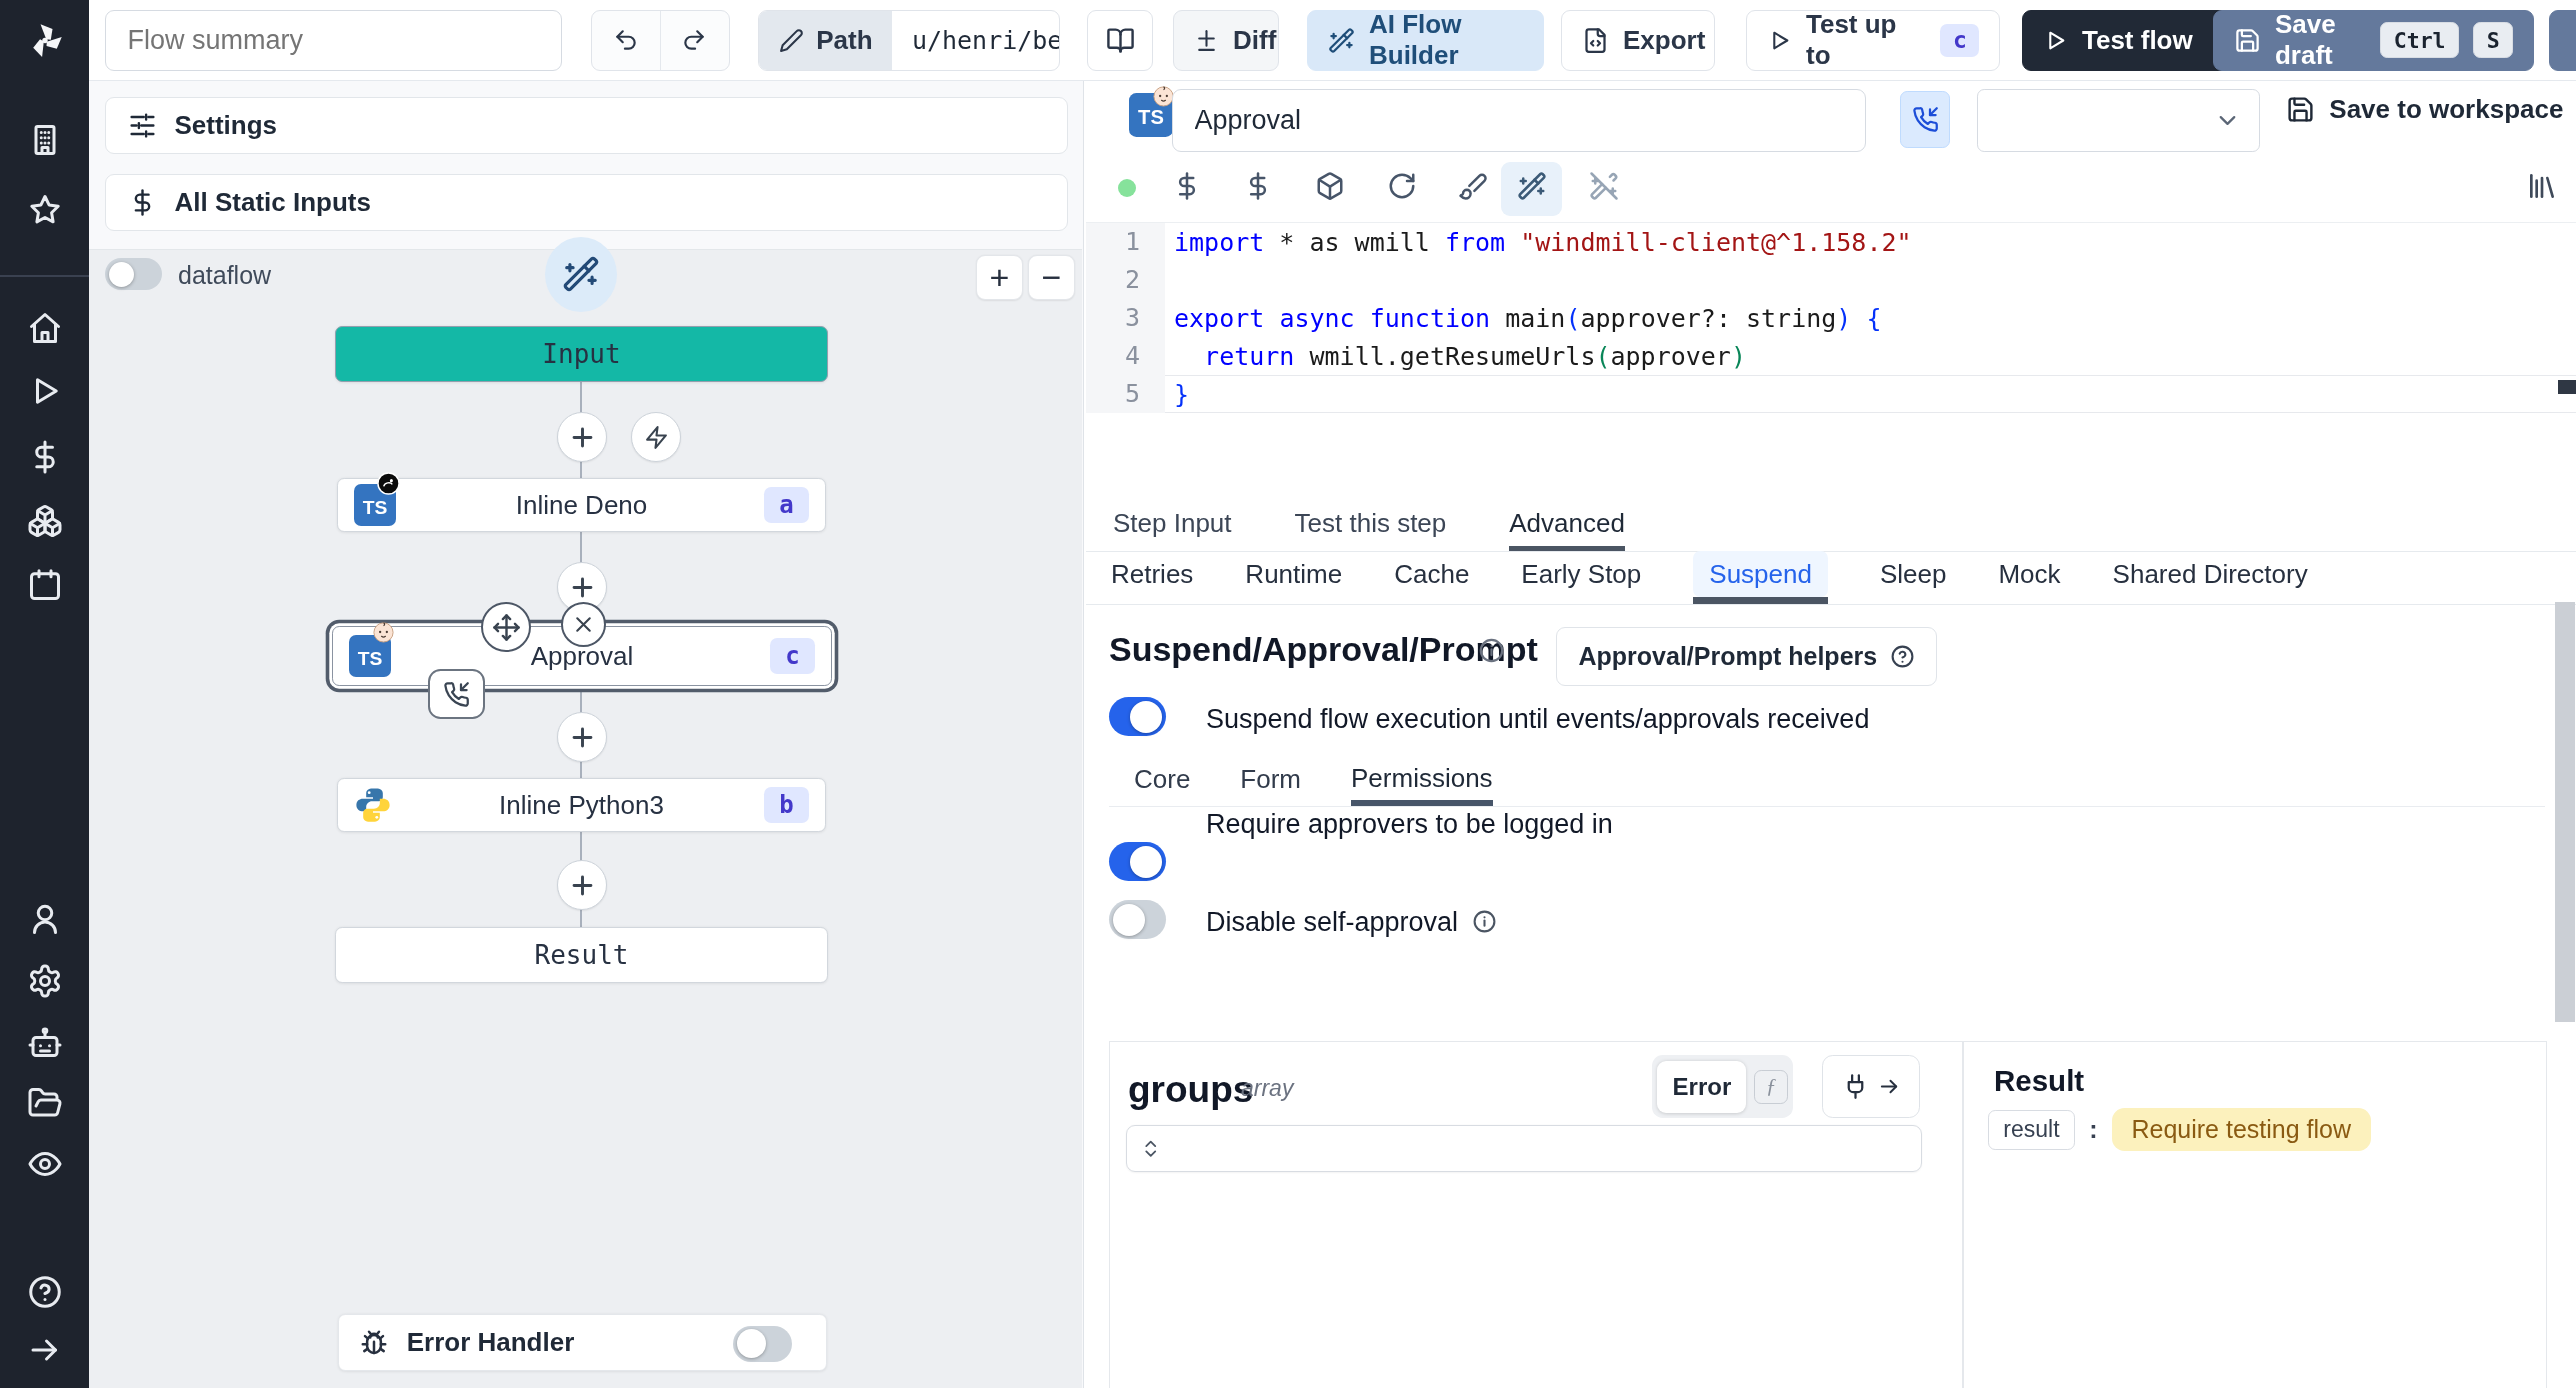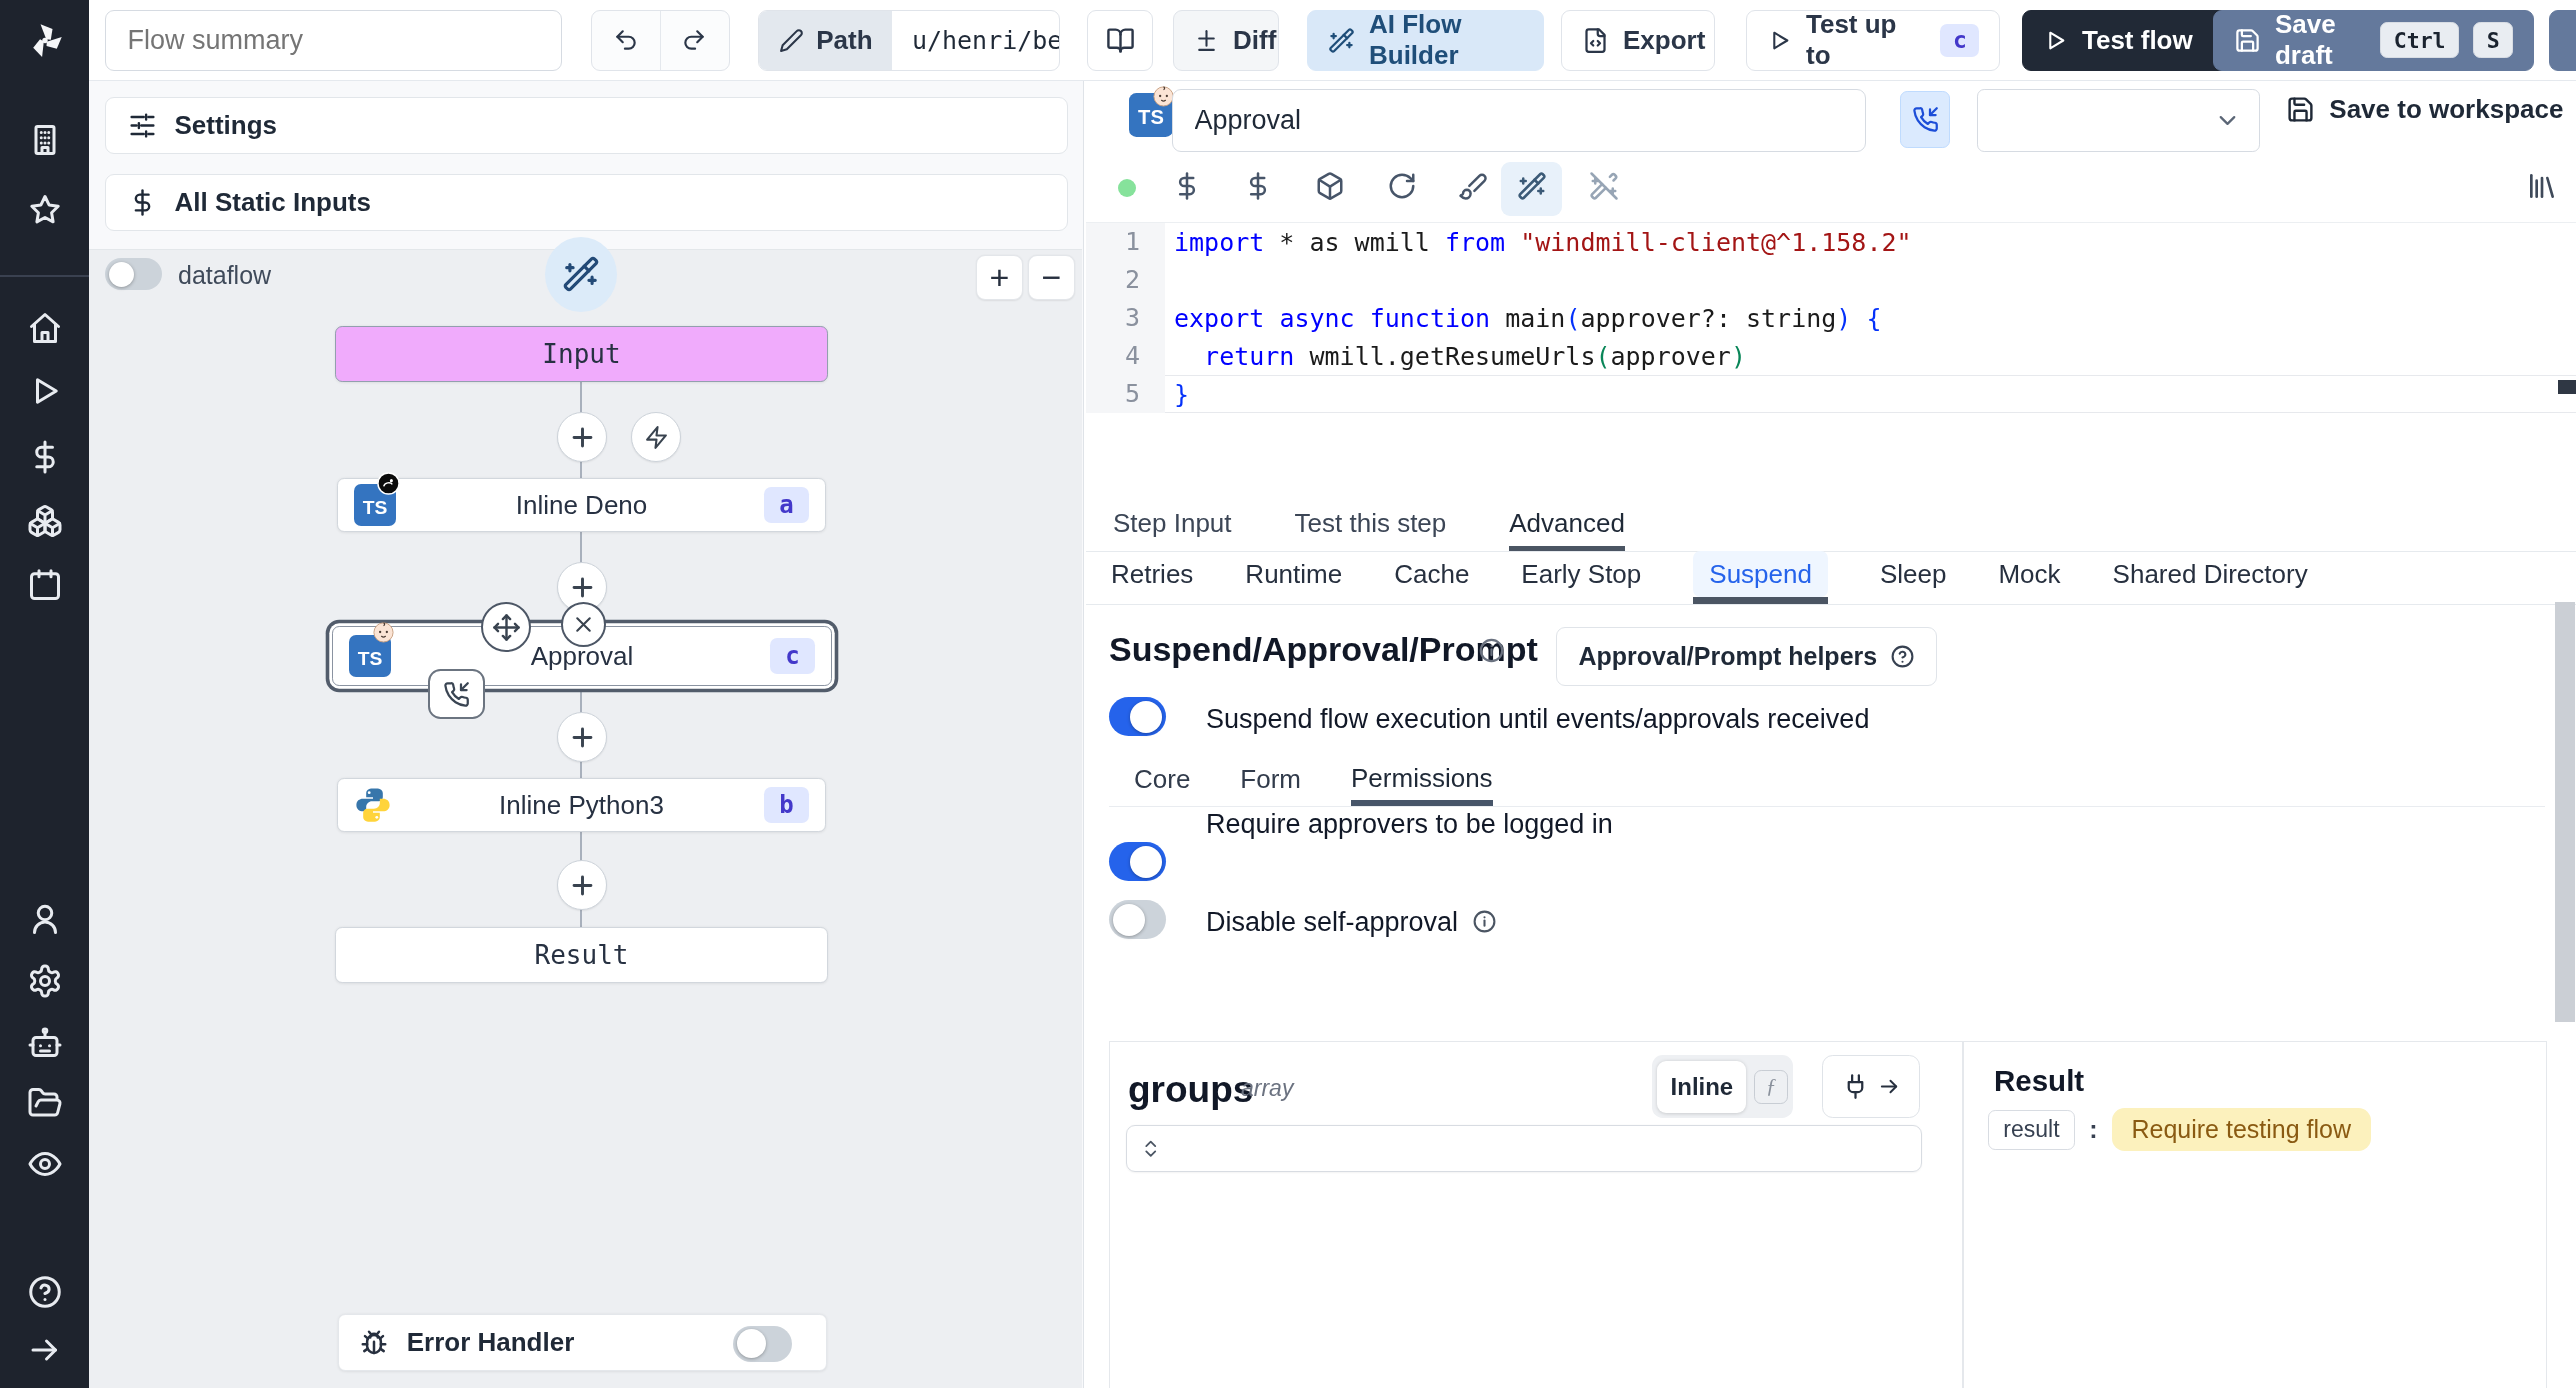--- a/index.html
+++ b/index.html
@@ -323,21 +323,21 @@
               <path d="M19 14v4M17 16h4"></path>
             </svg>
           </span>
       </div>
 
       <div class="abs" style="left:887px;top:5.4px;width:47px;height:45px;background:#fff;border:1.8px solid #e3e6ea;border-radius:9px;box-shadow:0 0.9px 1.8px rgba(0,0,0,.08);display:flex;align-items:center;justify-content:center;font-size:34px;color:#27303f;">+</div>
       <div class="abs" style="left:939px;top:5.4px;width:47px;height:45px;background:#fff;border:1.8px solid #e3e6ea;border-radius:9px;box-shadow:0 0.9px 1.8px rgba(0,0,0,.08);display:flex;align-items:center;justify-content:center;font-size:34px;color:#27303f;">−</div>
 
       <div class="abs" style="left:491px;top:131px;width:1.8px;height:547px;background:#a8b0bc;"></div>
 
-      <div class="gnode" style="left:246px;top:76px;width:493px;height:56px;background:#f0abfc;border-color:#939fae;">
+      <div class="gnode" style="left:246px;top:76px;width:493px;height:56px;background:#14b8a6;border-color:#939fae;">
         <span class="nlabel mono">Input</span>
       </div>
 
       <div class="pcircle" style="left:468px;top:162px;">
           <span class="ic" style="font-size:27px;">
             <svg viewBox="0 0 24 24" width="1em" height="1em" fill="none" stroke="currentColor" stroke-width="2" stroke-linecap="round" stroke-linejoin="round">
               <path d="M12 4.5v15M4.5 12h15" stroke-width="2.6"></path>
             </svg>
           </span>
         </div>
@@ -686,21 +686,21 @@
       </span>
 
 
     <div class="groupbox">
       <div class="abs" style="left:852px;top:0;width:1.8px;height:100%;background:#e5e8ec;"></div>
 
       <span class="abs" style="left:18px;top:27px;font-size:37px;font-weight:bold;color:#111827;">groups</span>
       <span class="abs" style="left:131px;top:33px;font-size:23px;font-style:italic;color:#6b7280;">array</span>
 
       <div class="abs" style="left:542px;top:13.4px;width:141px;height:63px;background:#eef0f3;border-radius:10.7px;">
-        <div class="abs" style="left:5.4px;top:5.4px;width:89px;height:52px;background:#fff;border-radius:9px;box-shadow:0 0.9px 3.6px rgba(0,0,0,.15);display:flex;align-items:center;justify-content:center;font-size:24px;font-weight:600;color:#1f2937;">Inline</div>
+        <div class="abs" style="left:5.4px;top:5.4px;width:89px;height:52px;background:#fff;border-radius:9px;box-shadow:0 0.9px 3.6px rgba(0,0,0,.15);display:flex;align-items:center;justify-content:center;font-size:24px;font-weight:600;color:#1f2937;">Error</div>
         <div class="abs" style="left:102px;top:14.3px;width:34px;height:34px;border:1.8px solid #c8cdd4;border-radius:7.2px;display:flex;align-items:center;justify-content:center;font-size:21.5px;font-style:italic;color:#8a919c;font-family:'Liberation Serif',serif;">ƒ</div>
       </div>
 
       <div class="abs" style="left:712px;top:13.4px;width:98px;height:63px;background:#fff;border:1.8px solid #dfe3e8;border-radius:10.7px;display:flex;align-items:center;justify-content:center;gap:9px;color:#27303f;">
         <span class="ic" style="font-size:27px;">
             <svg viewBox="0 0 24 24" width="1em" height="1em" fill="none" stroke="currentColor" stroke-width="2" stroke-linecap="round" stroke-linejoin="round">
               <path d="M12 22v-5"></path>
               <path d="M9 8V2"></path>
               <path d="M15 8V2"></path>
               <path d="M18 8v5a4 4 0 0 1-4 4h-4a4 4 0 0 1-4-4V8z"></path>

